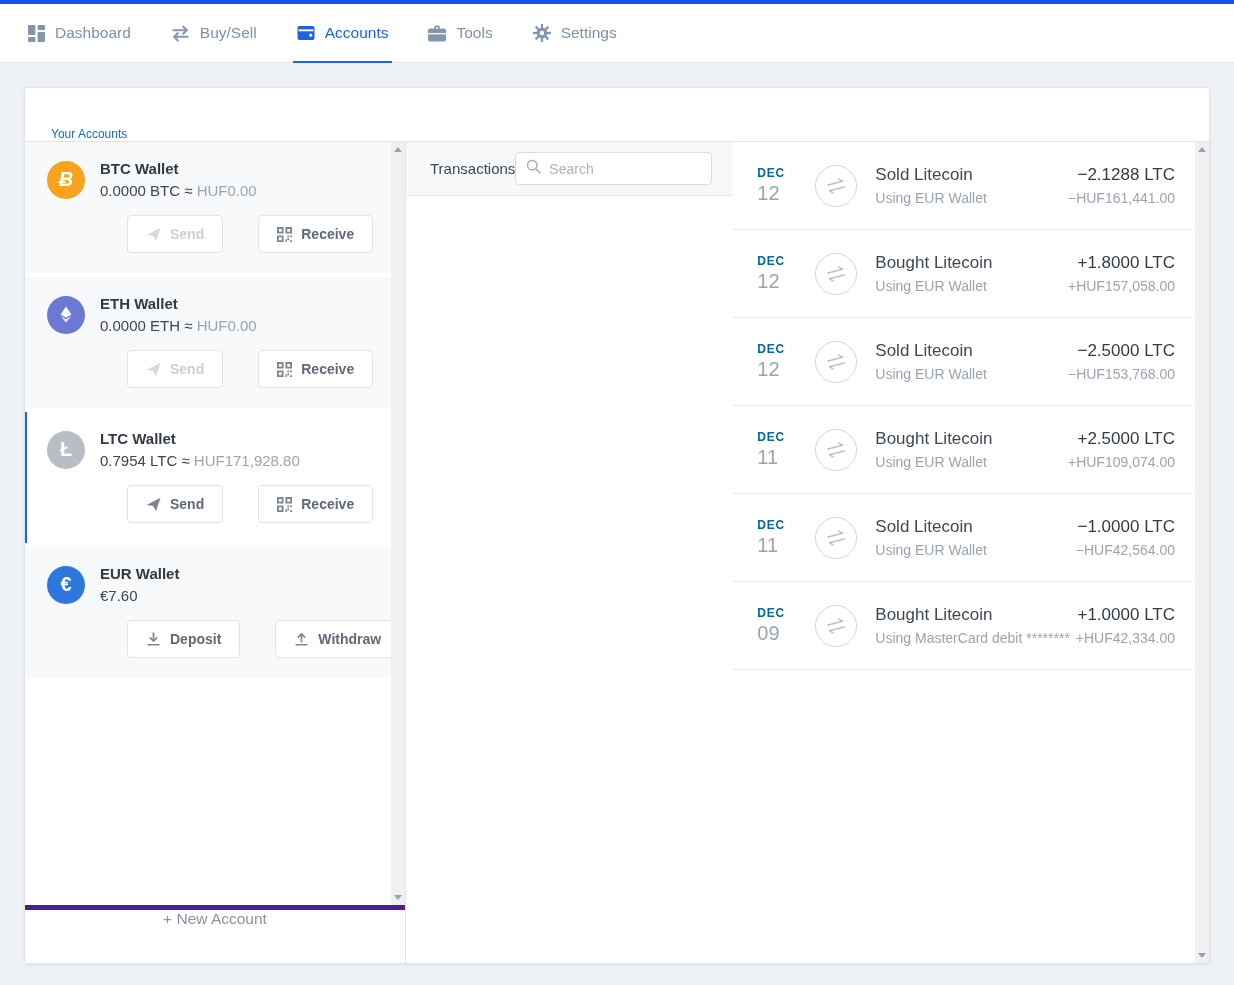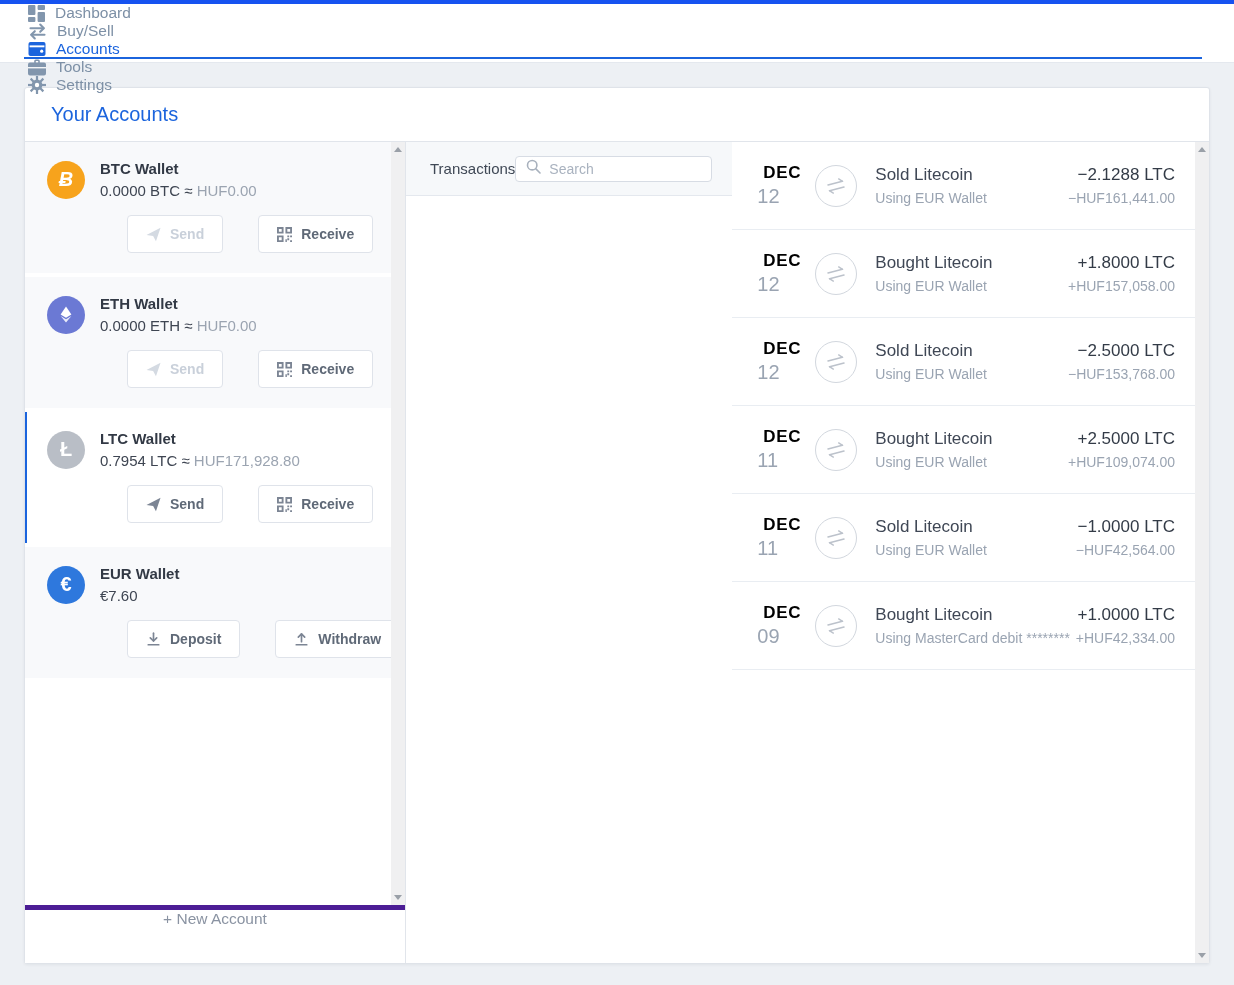--- a/index.html
+++ b/index.html
@@ -10,21 +10,20 @@
     overflow:hidden;
     color:#3b4350;
   }
   
   .topnav {
     height:63px; background:#fff;
     border-top:4px solid #1652f0;
     border-bottom:1px solid #e4e8ee;
     display:flex; align-items:stretch;
     padding-left:24px;
-    flex-direction:column;
   }
   .nav-item {
     display:flex; align-items:center; gap:10px;
     padding:0 4px; margin-right:32px;
     color:#7d90a6; font-size:15.5px; cursor:pointer;
     position:relative; text-decoration:none;
   }
   .nav-item .nav-icon { display:flex; align-items:center; color:#8296ad; }
   .nav-item.active { color:#1b64dd; }
   .nav-item.active .nav-icon { color:#1b64dd; }
@@ -37,23 +36,23 @@
     width:1186px; height:877px;
     margin:24px auto 0 24px;
     background:#fff;
     border:1px solid #dfe3e9; border-radius:3px;
     box-shadow:0 1px 3px rgba(22,33,50,0.06);
     display:flex; flex-direction:column;
   }
   .card-header {
     height:54px; flex:0 0 54px;
     border-bottom:1px solid #e1e5eb;
-    display:flex; align-items:center;
-    padding:16px 26px;
-    color:#1b64dd; font-size:20px;
+    display:flex; align-items:flex-end;
+    padding:0 26px;
+    color:#1b64dd; font-size:12px;
   }
   .card-body { flex:1; display:flex; min-height:0; }
   
   .left-panel {
     width:381px; flex:0 0 381px;
     border-right:1px solid #e1e5eb;
     display:flex; flex-direction:column; min-height:0;
   }
   .wallet-scroll { flex:1; position:relative; overflow:hidden; background:#fff; }
   .wallet-list { margin-right:14px; }
@@ -101,40 +100,40 @@
   
   .right-panel { flex:1; display:flex; min-height:0; }
   .tx-header {
     height:54px; flex:0 0 54px;
     background:#f6f8fa; border-bottom:1px solid #e4e8ee;
     display:flex; align-items:center; justify-content:space-between;
     padding:0 20px 0 24px;
   }
   .tx-title { font-size:15px; color:#3f4855; }
   .search-box {
-    width:197px; height:26px;
+    width:197px; height:33px;
     background:#fff; border:1px solid #d7dce4; border-radius:4px;
     display:flex; align-items:center; gap:8px; padding:0 10px;
     color:#a8b1bd;
   }
   .search-box input {
     border:none; outline:none; width:100%;
     font-family:"Liberation Sans", sans-serif;
     font-size:14px; color:#55606e; background:transparent;
   }
   .search-box input::placeholder { color:#a9b2bf; }
   .tx-body { flex:1; position:relative; overflow:hidden; background:#fff; }
   .tx-rows { margin-right:14px; }
   .tx-row {
     height:88px; border-bottom:1px solid #e9edf2;
     display:flex; align-items:center;
     padding:0 20px 0 25px; cursor:pointer; background:#fff;
   }
   .tx-date { width:50px; flex:0 0 50px; }
-  .tx-month { font-size:17px; font-weight:bold; color:#000000; letter-spacing:0.8px;text-align:center; }
+  .tx-month { font-size:12px; font-weight:bold; color:#0369a1; letter-spacing:0.8px; }
   .tx-day { font-size:20px; color:#9aa4b2; margin-top:2px; }
   .tx-circle {
     width:42px; height:42px; flex:0 0 42px; border-radius:50%;
     border:1.5px solid #d2d7de; color:#bcc2cb;
     display:flex; align-items:center; justify-content:center;
     margin:0 18px 0 8px;
   }
   .tx-main { flex:1; min-width:0; }
   .tx-name { font-size:17px; color:#3f4755; }
   .tx-sub { font-size:14px; color:#9aa4b2; margin-top:5px; }

